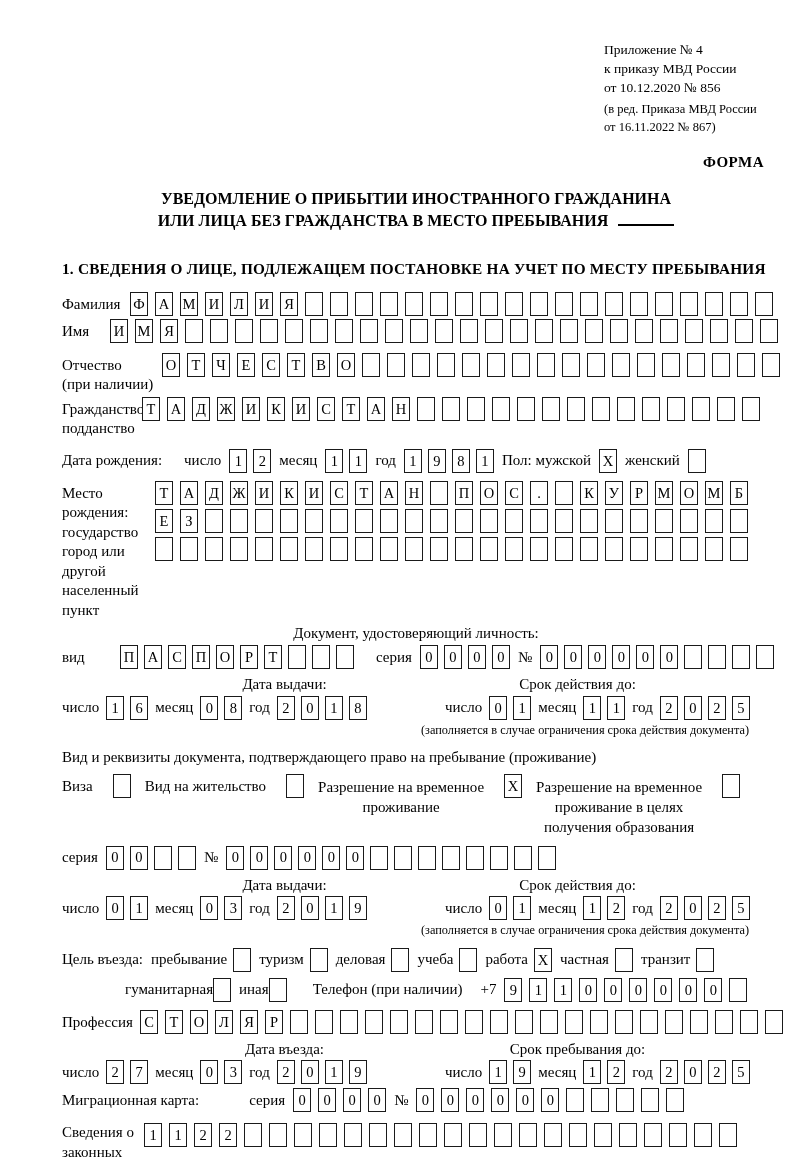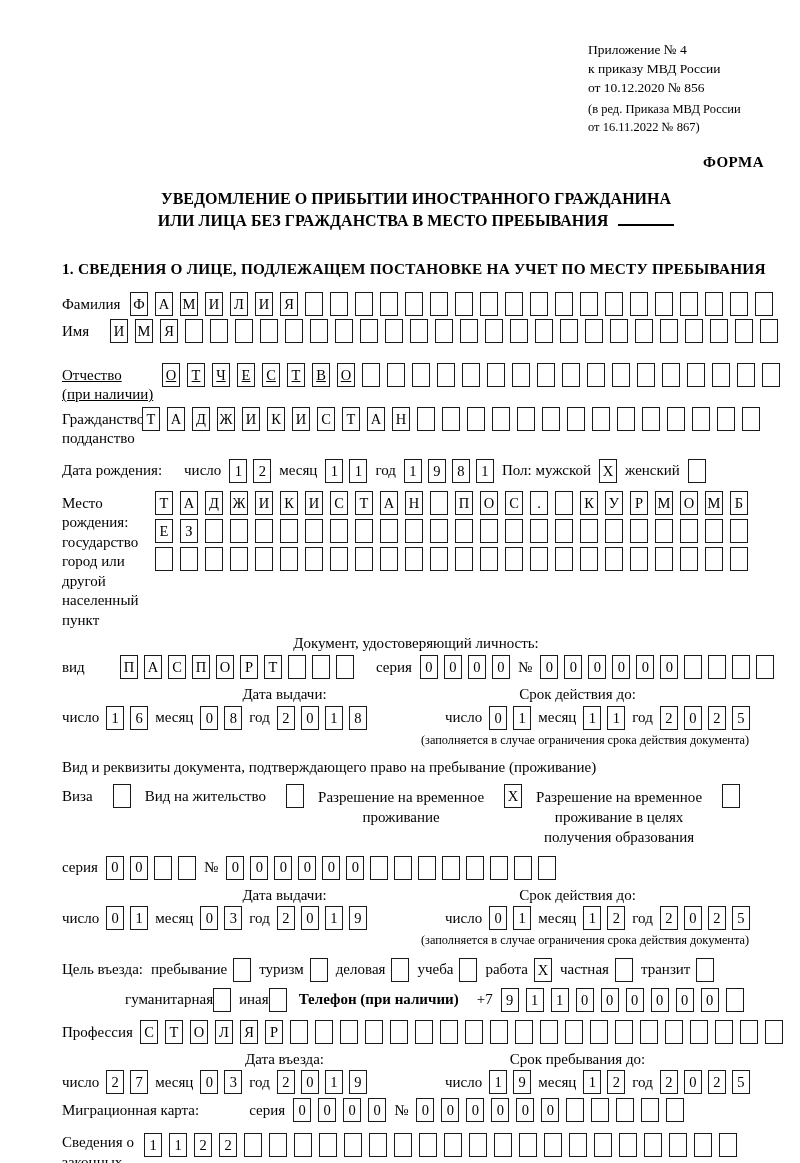--- a/index.html
+++ b/index.html
@@ -3,21 +3,21 @@
 <meta charset="utf-8">
 <style>
   html,body{margin:0;padding:0;background:#ffffff;}
   .page{
     width:800px;height:1163px;box-sizing:border-box;position:relative;
     background:#ffffff;color:#000;
     padding:40px 30px 0 62px;
     font-family:"Liberation Serif","DejaVu Serif",serif;
     font-size:15px;line-height:1.25;overflow:hidden;
   }
-  .annex{position:absolute;left:588px;top:40px;font-size:13.5px;line-height:1.42;}
+  .annex{position:absolute;left:604px;top:40px;font-size:13.5px;line-height:1.42;}
   .annex .amend{font-size:12.5px;margin-top:4px;line-height:1.4;}
   .forma{margin-top:113px;text-align:right;font-weight:bold;font-size:15px;padding-right:6px;letter-spacing:.5px;}
   .title{margin-top:16px;text-align:center;font-weight:bold;font-size:16px;line-height:1.4;}
   .blank-underline{display:inline-block;width:56px;border-bottom:2px solid #000;height:.85em;margin-left:10px;}
   .sec-heading{margin-top:26px;font-weight:bold;font-size:15.3px;letter-spacing:.2px;white-space:nowrap;}
 
   .frow{display:flex;align-items:flex-start;}
   .flabel{flex:0 0 auto;padding-top:3px;}
   .flabel div{line-height:1.3;}
   .w68{width:68px;} .w48{width:48px;} .w100{width:100px;} .w80{width:80px;} .w93{width:93px;} .w78{width:78px;} .w82{width:82px;}
@@ -53,27 +53,27 @@
   .opts-row{display:flex;align-items:flex-start;margin-top:7px;gap:14px;}
   .opt{display:flex;align-items:flex-start;gap:20px;}
   .optlines{text-align:center;line-height:1.35;padding-top:3px;}
   .opt .cell{margin-top:0;}
   .opt .single{padding-top:3px;}
 
   .purpose1{display:flex;align-items:center;gap:8px;margin-top:9px;}
   .purpose1 .pair{display:flex;align-items:center;gap:6px;}
   .purpose2{display:flex;align-items:center;gap:8px;margin-top:6px;padding-left:63px;}
   .purpose2 .pair{display:flex;align-items:center;}
-  .phone-label{margin-left:4px;font-weight:bold;}
+  .phone-label{margin-left:18px;}
   .phone-prefix{margin-left:10px;}
 
   .mig-row{display:flex;align-items:center;gap:8px;margin-top:4px;}
   .mig-row .series-label{margin-left:42px;}
 
-  .mt2{margin-top:2px;} .mt3{margin-top:3px;} .mt4{margin-top:20px;text-decoration:underline;} .mt8{margin-top:8px;} .mt10{margin-top:10px;} .mt14{margin-top:14px;}
+  .mt2{margin-top:2px;} .mt3{margin-top:3px;} .mt4{margin-top:10px;} .mt8{margin-top:8px;} .mt10{margin-top:10px;} .mt14{margin-top:14px;}
 </style>
 </head>
 <body>
 
 <div class="page">
 
   <div class="annex">
     <div>Приложение № 4</div>
     <div>к приказу МВД России</div>
     <div>от 10.12.2020 № 856</div>

